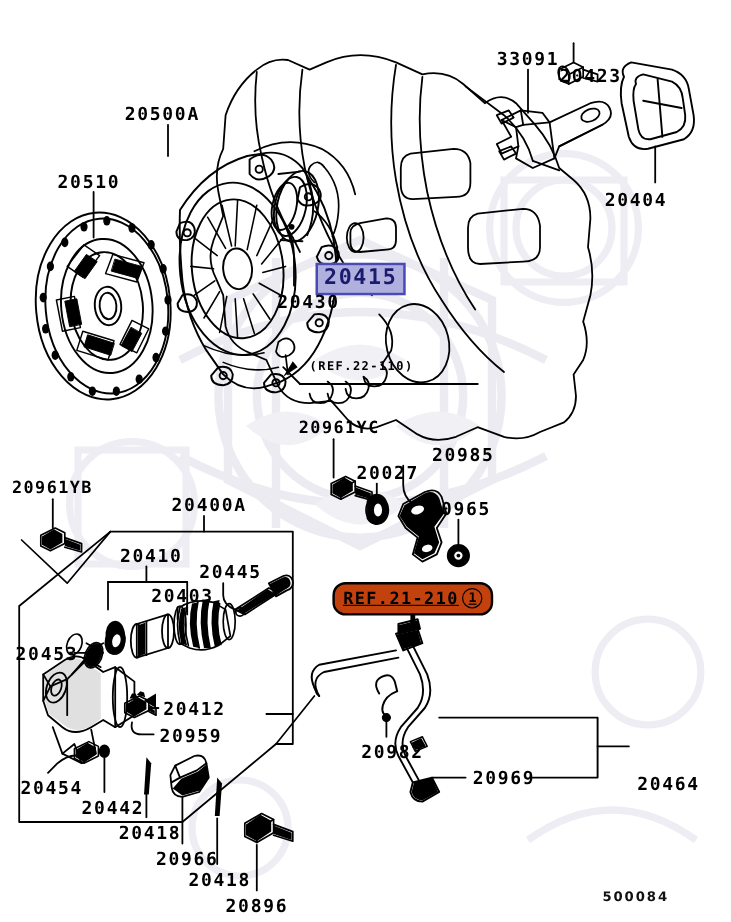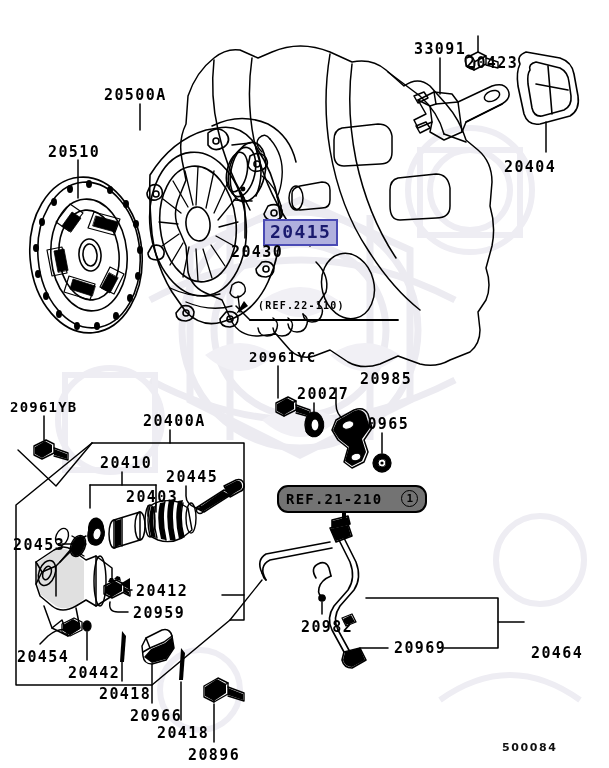--- a/index.html
+++ b/index.html
@@ -10,22 +10,22 @@
   .lbl{position:absolute;font-family:"DejaVu Sans Mono","Liberation Mono",monospace;
        font-size:15px;font-weight:bold;color:#000;letter-spacing:1.4px;
        white-space:nowrap;line-height:1;}
   .lbl.sm{font-size:14px;letter-spacing:1.2px;}
   .hl{position:absolute;font-family:"DejaVu Sans Mono","Liberation Mono",monospace;
       font-size:18px;font-weight:bold;letter-spacing:1.4px;white-space:nowrap;
       background:#b0b0de;color:#1a1a6e;border:2px solid #4a4ab4;
       padding:2px 5px 3px 5px;line-height:1;}
   .refbox{position:absolute;font-family:"DejaVu Sans Mono","Liberation Mono",monospace;
       font-size:14px;font-weight:bold;letter-spacing:1.2px;white-space:nowrap;
-      background:#737373;color:#000;border:2px solid #000;border-radius:11px;
-      padding:3px 7px 4px 7px;line-height:1;display:flex;align-items:center;gap:19px;}
+      background:#c2410c;color:#000;border:2px solid #000;border-radius:11px;
+      padding:3px 7px 4px 7px;line-height:1;display:flex;align-items:center;gap:3px;text-decoration:underline;}
   .circnum{display:inline-flex;width:15px;height:15px;border:1.6px solid #000;
       border-radius:50%;align-items:center;justify-content:center;font-size:11px;
       letter-spacing:0;}
   .code{position:absolute;font-family:"DejaVu Sans","Liberation Sans",sans-serif;
       font-size:11px;font-weight:bold;letter-spacing:1.6px;color:#111;}
   .refu{position:absolute;font-family:"DejaVu Sans Mono","Liberation Mono",monospace;
       font-size:10px;font-weight:bold;letter-spacing:1.2px;white-space:nowrap;color:#000;}
 </style>
 </head>
 <body>

